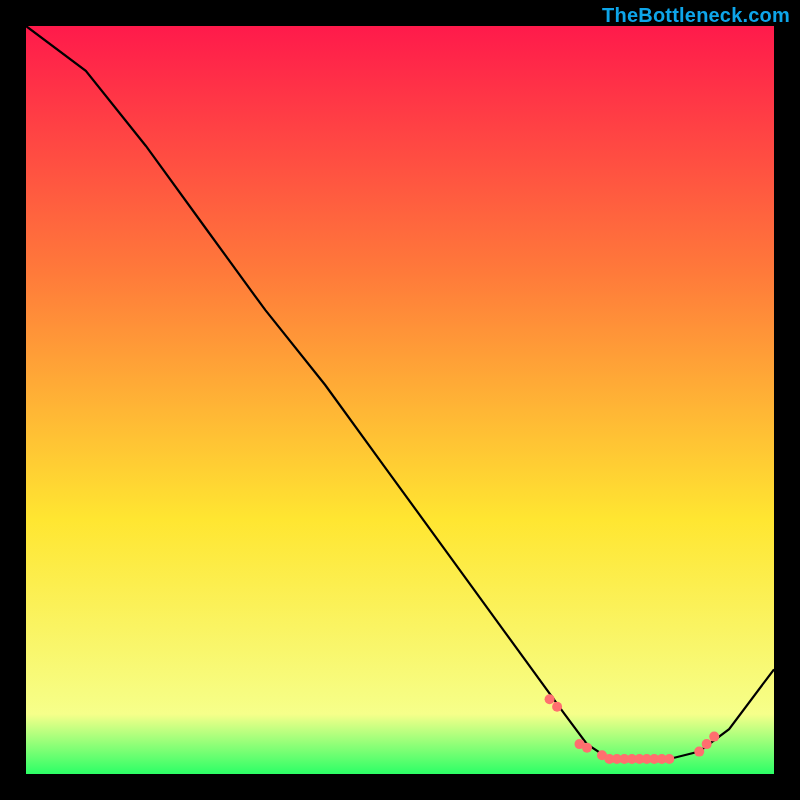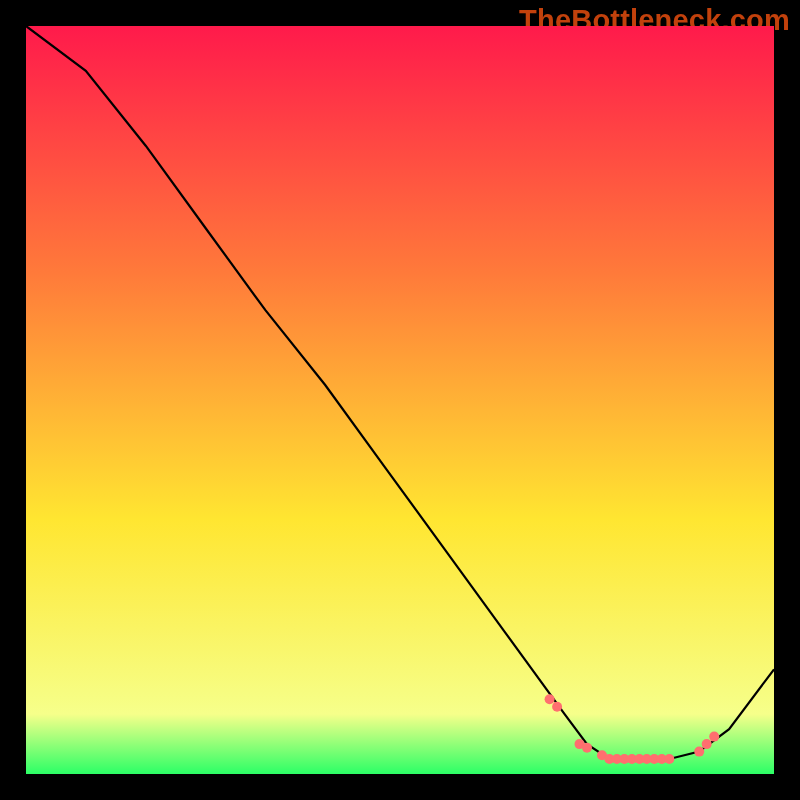--- a/index.html
+++ b/index.html
@@ -14,22 +14,22 @@
   .frame {
     position: relative;
     width: 800px;
     height: 800px;
     background: #000;
   }
   .watermark {
     position: absolute;
     top: 4px;
     right: 10px;
-    color: #c2410c;
-    font-size: 29px;
+    color: #0ea5e9;
+    font-size: 20px;
     font-weight: 600;
     letter-spacing: 0.2px;
     user-select: none;
   }
   .plot-area {
     position: absolute;
     left: 26px;
     top: 26px;
     width: 748px;
     height: 748px;

